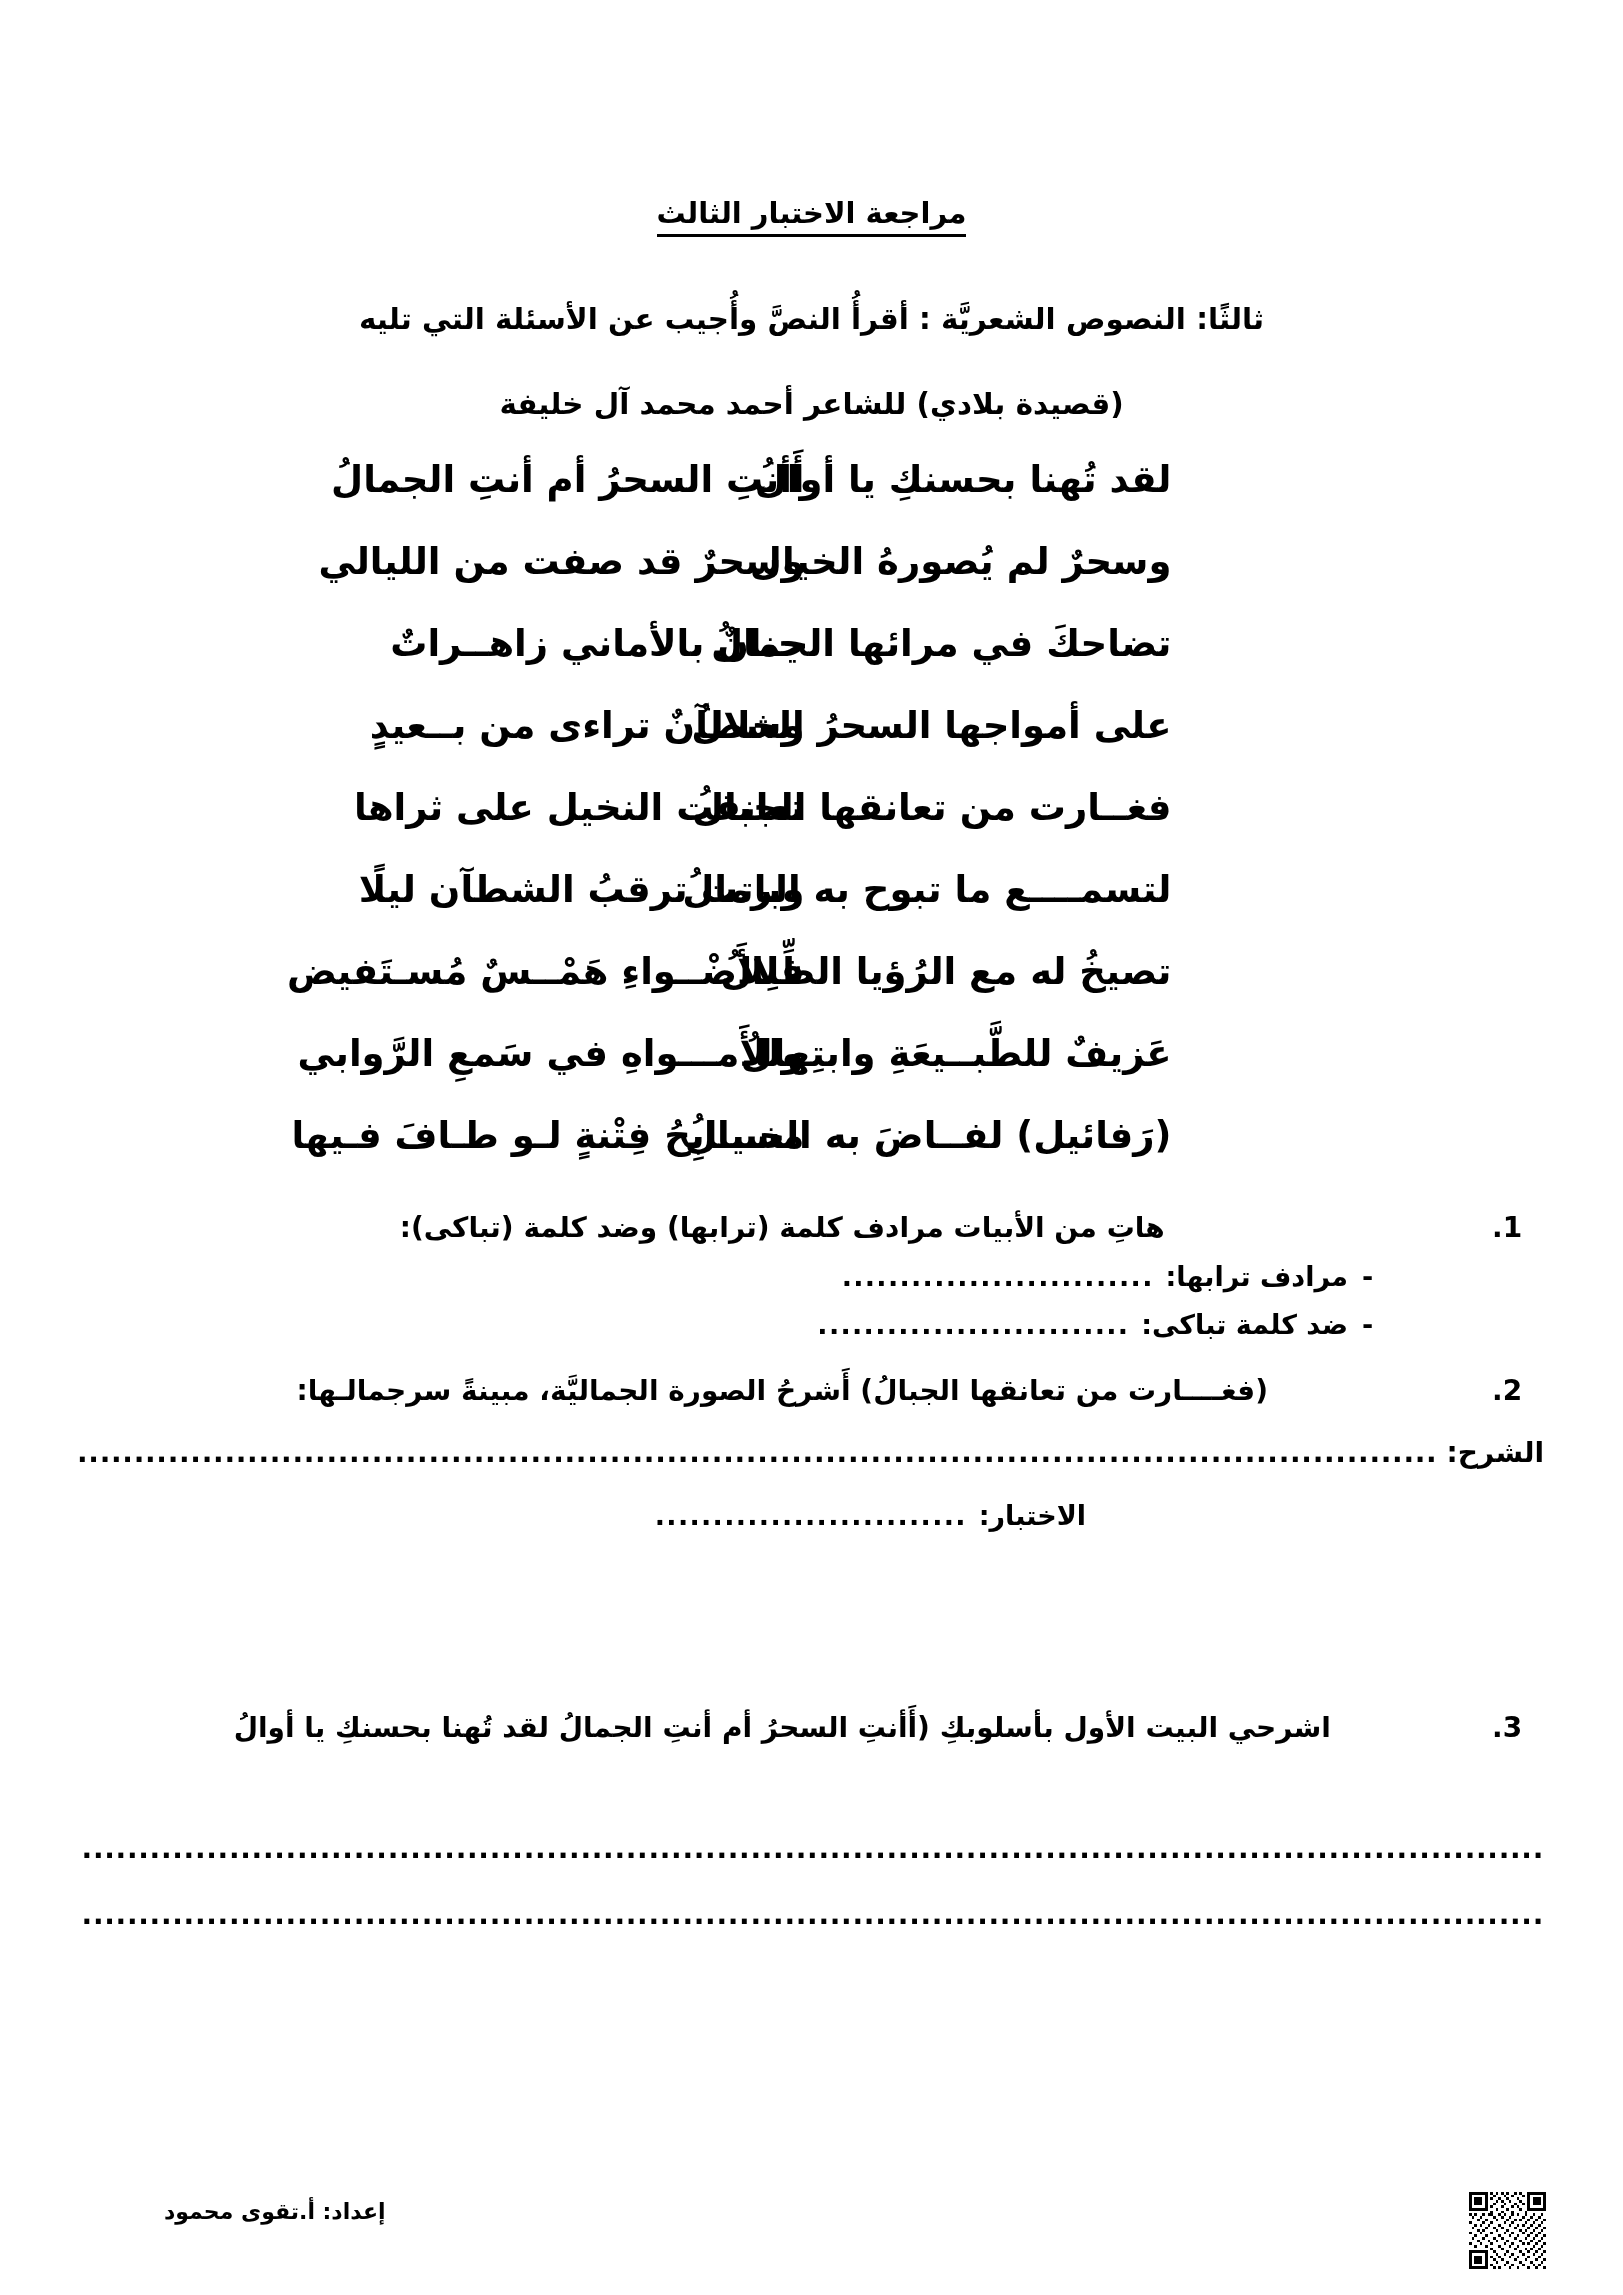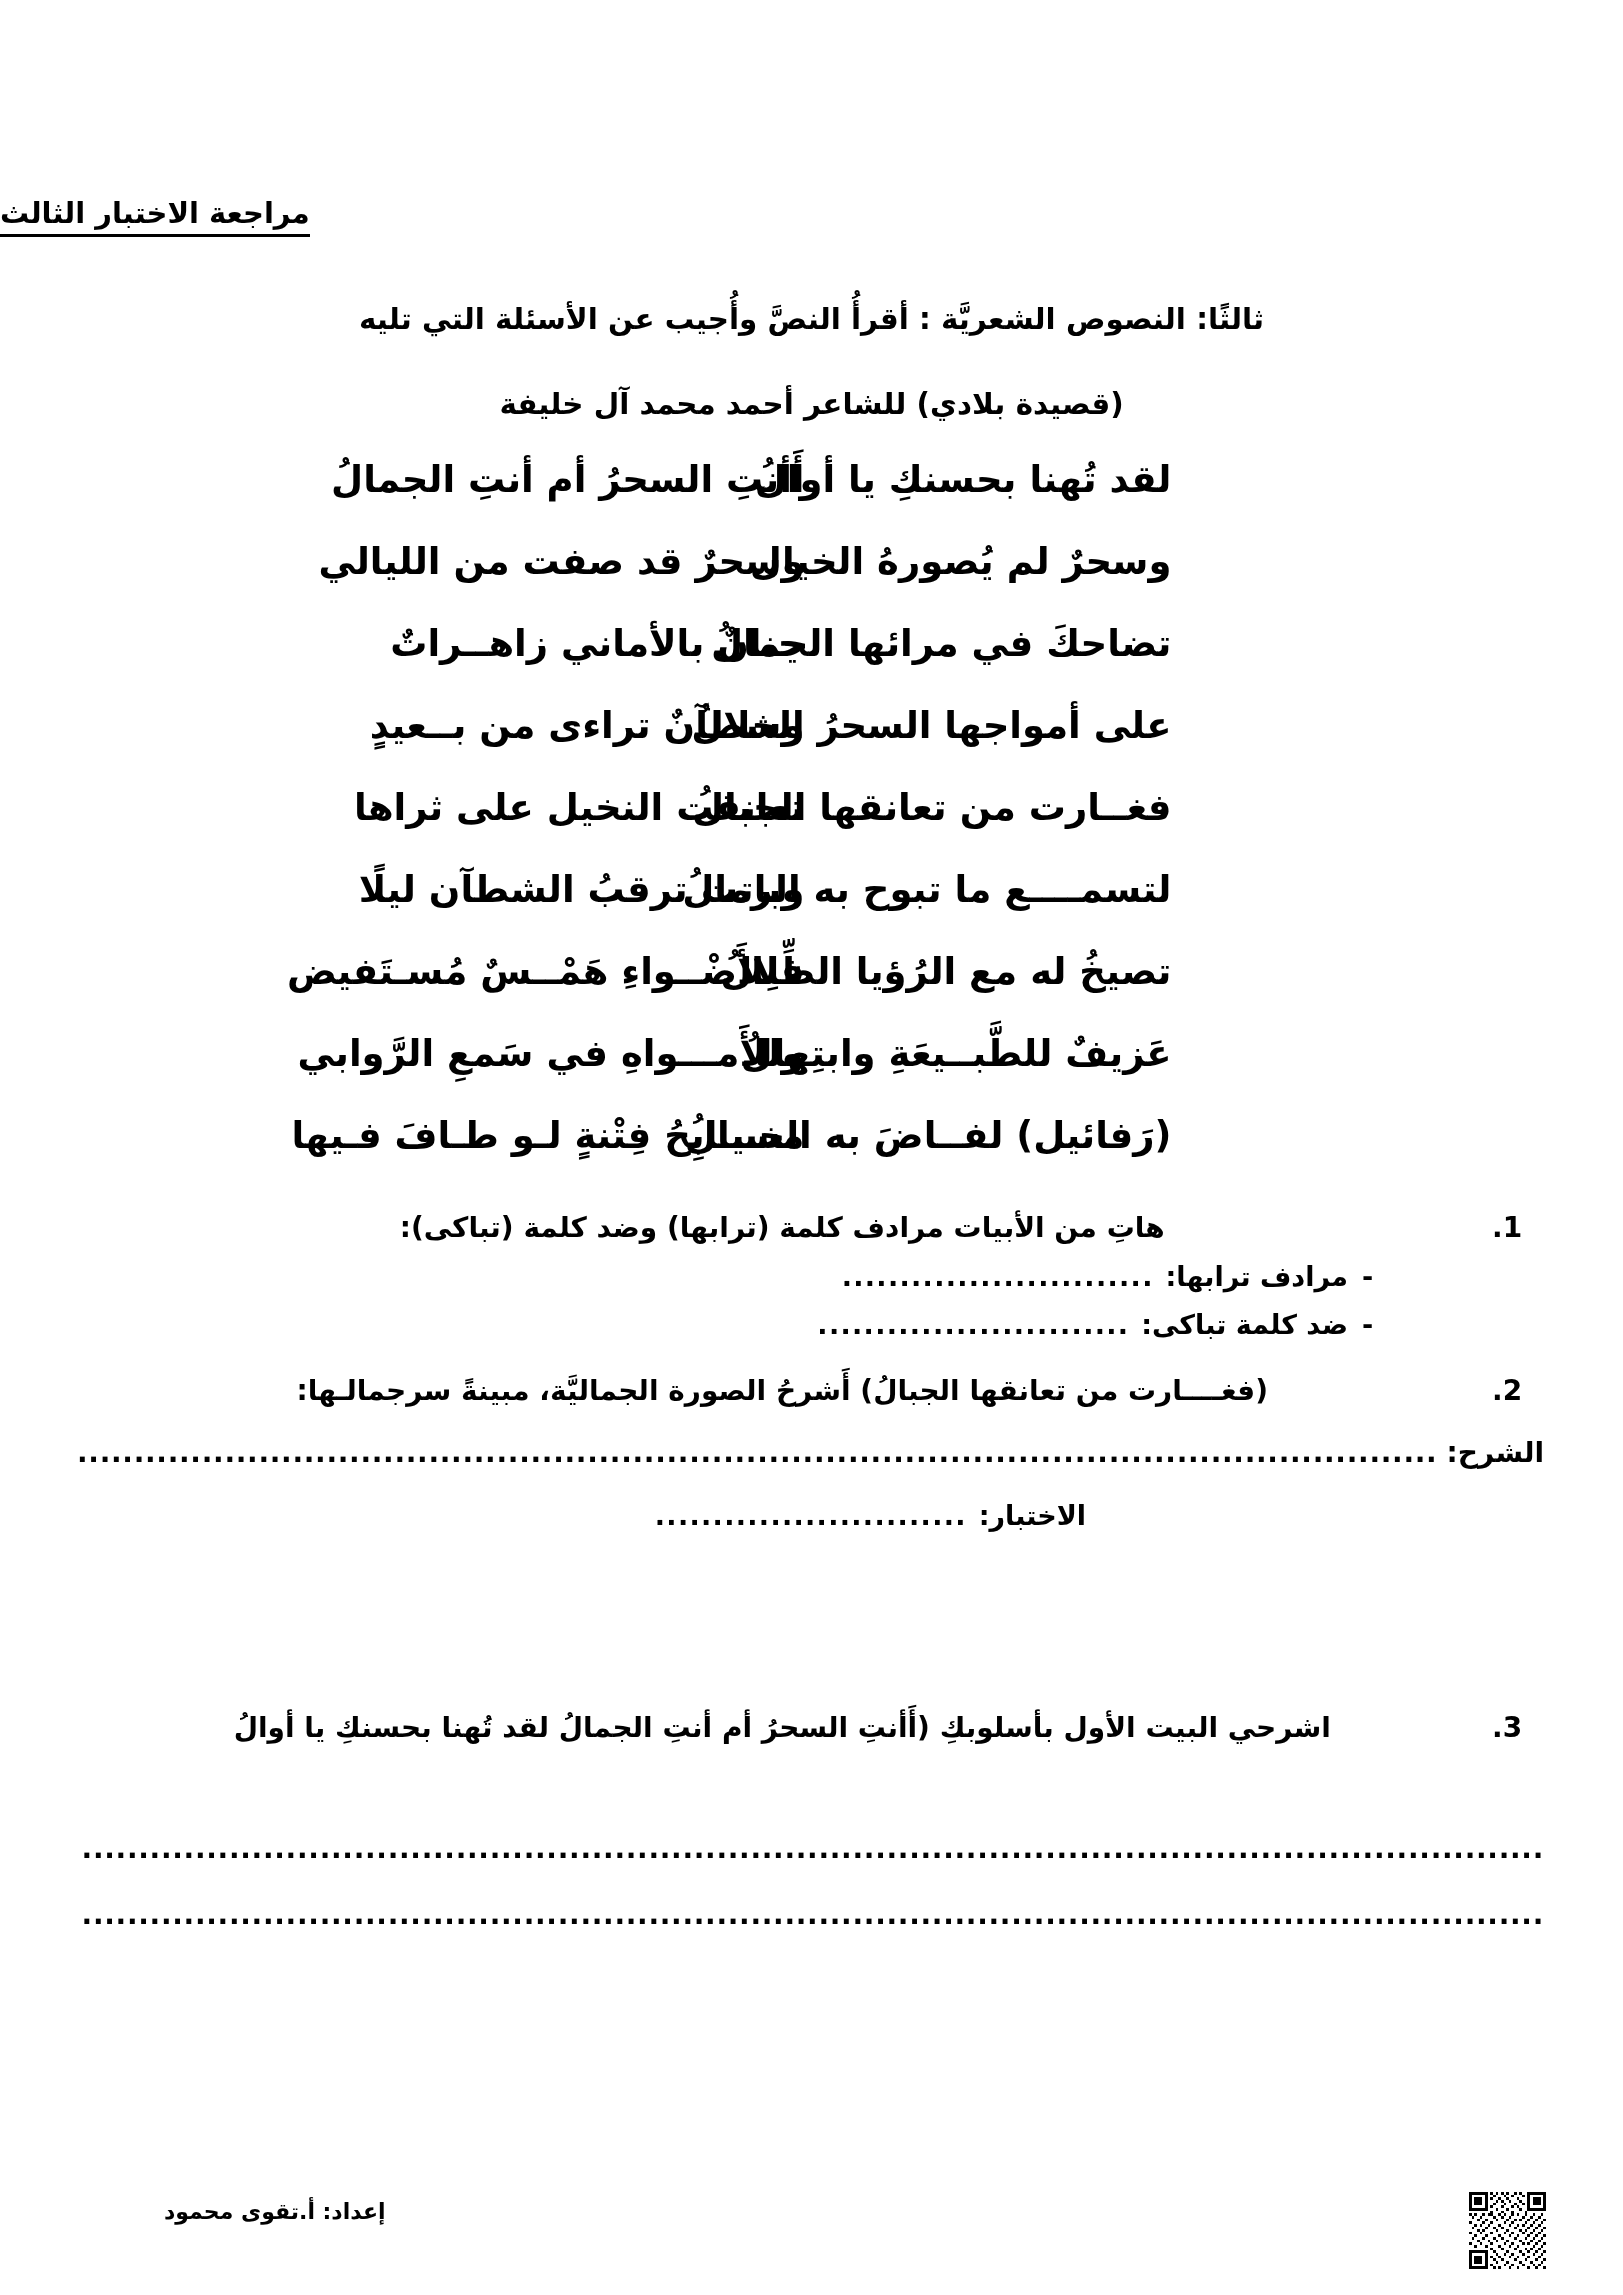--- a/index.html
+++ b/index.html
@@ -17,21 +17,21 @@
     height: 2295px;
     background: #ffffff;
     margin: 0 auto;
     overflow: hidden;
     box-sizing: border-box;
     padding: 0;
   }
 
   
   .doc-title {
-    text-align: left;
+    text-align: center;
     font-size: 29px;
     font-weight: bold;
     letter-spacing: 0;
     margin: 0;
     padding: 0;
     position: absolute;
     top: 196px;
     left: 0;
     right: 0;
   }

